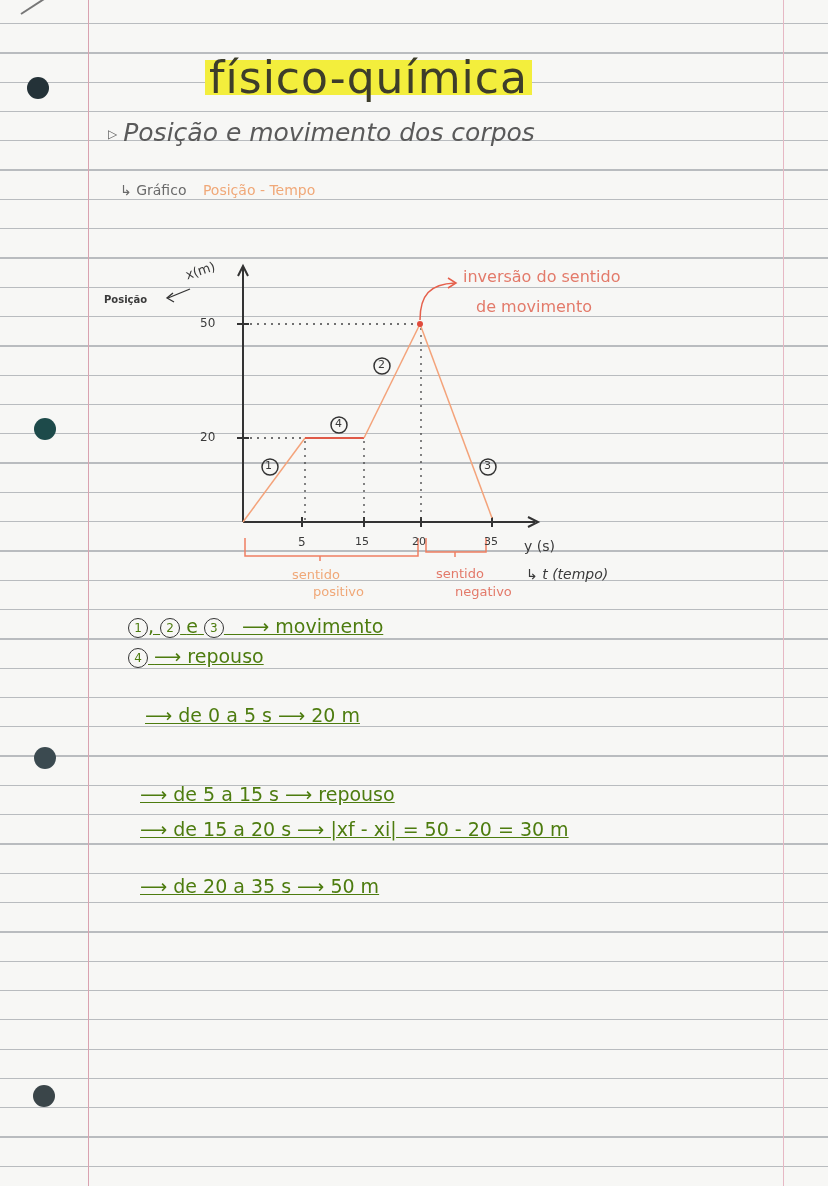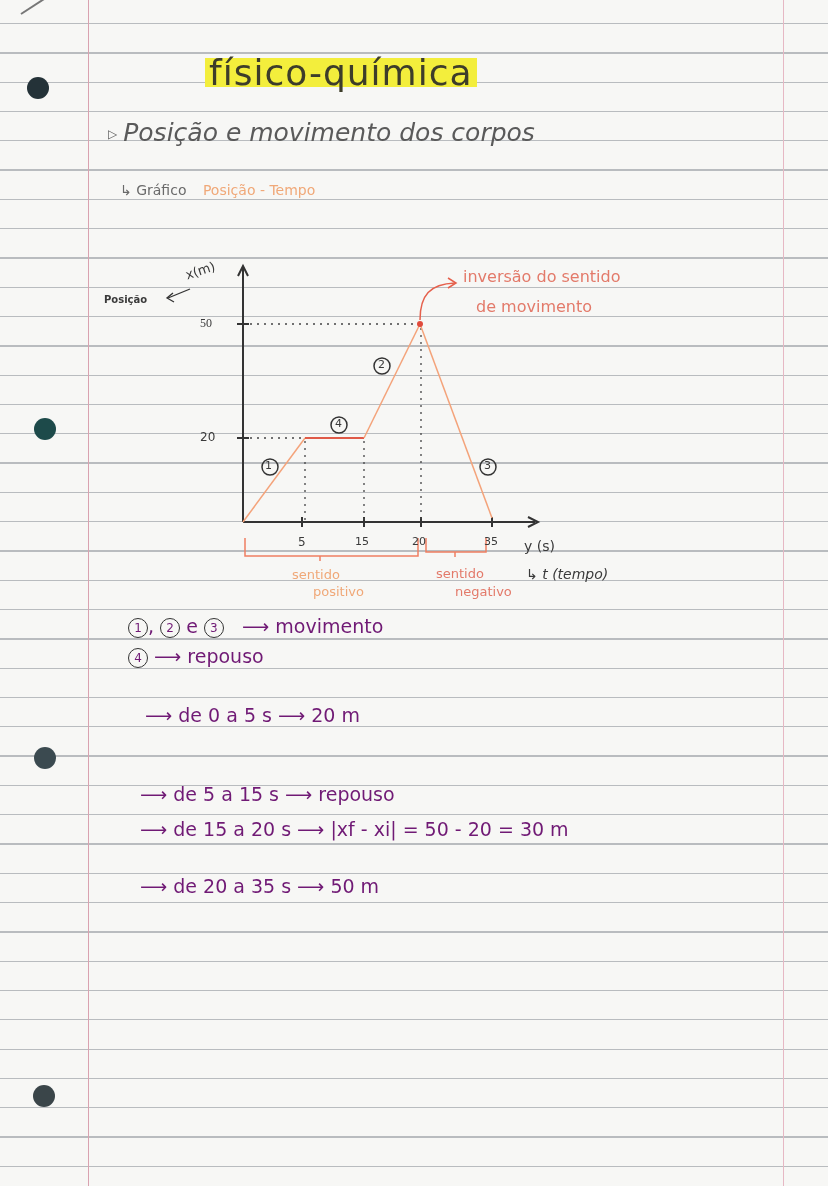--- a/index.html
+++ b/index.html
@@ -14,30 +14,30 @@
       repeating-linear-gradient(to bottom,
         transparent 0px, transparent 28px,
         #b9bcbf 28px, #b9bcbf 29.3px);
     background-position: 0 -5px;
   }
   .margin-left { position:absolute; left:88px; top:0; bottom:0; width:1px; background:#d9a2b0; }
   .margin-right { position:absolute; left:783px; top:0; bottom:0; width:1px; background:#e6b8c4; }
   .hole { position:absolute; width:22px; height:22px; border-radius:50%; background:#243238; }
   .pen-mark { position:absolute; left:21px; top:13px; width:34px; height:2px; background:#777; transform:rotate(-33deg); transform-origin:left center; }
   .hand { position:absolute; white-space:nowrap; font-family:"DejaVu Sans", sans-serif; color:#3a3a3a; }
-  .title { left:205px; top:52px; font-size:36px; letter-spacing:1px; color:#3d3d2a; }
+  .title { left:205px; top:52px; font-size:44px; letter-spacing:1px; color:#3d3d2a; }
   .title .hl { background:linear-gradient(to bottom, transparent 15%, #f3ee3c 15%, #f3ee3c 85%, transparent 85%); padding:0 4px; }
   .subtitle { left:108px; top:118px; font-size:25px; color:#5a5a5a; font-style:italic; }
   .subtitle .bullet { font-size:12px; margin-right:6px; vertical-align:middle; }
   .sub2 { left:120px; top:182px; font-size:14px; color:#6a6a6a; }
   .sub2 .orange { color:#f0a878; margin-left:12px; }
   .orange { color:#f0a878; }
   .red { color:#e37a6a; }
   svg.graph { position:absolute; left:0; top:0; }
-  .notes .hand { font-size:19px; color:#701a75; }
+  .notes .hand { font-size:19px; color:#4d7c0f;text-decoration:underline; }
   .circ { display:inline-block; width:18px; height:18px; border:1.5px solid #333; border-radius:50%; font-size:12px; line-height:18px; text-align:center; vertical-align:middle; }
 </style>
 </head>
 <body>
 
 <div class="paper"></div>
 <div class="margin-left"></div>
 <div class="margin-right"></div>
 
 <div class="pen-mark"></div>
@@ -97,21 +97,21 @@
   <polyline points="173,293 167,298 174,302" fill="none" stroke="#333" stroke-width="1.3"></polyline>
 
   <circle cx="270" cy="467" r="8" fill="none" stroke="#333" stroke-width="1.5"></circle>
   <circle cx="382" cy="366" r="8" fill="none" stroke="#333" stroke-width="1.5"></circle>
   <circle cx="488" cy="467" r="8" fill="none" stroke="#333" stroke-width="1.5"></circle>
   <circle cx="339" cy="425" r="8" fill="none" stroke="#333" stroke-width="1.5"></circle>
 </svg>
 
 <div class="hand" style="left:185px;top:263px;font-size:13px;transform:rotate(-18deg);">x(m)</div>
 <div class="hand" style="left:104px;top:294px;font-size:10px;font-weight:bold;">Posição</div>
-<div class="hand" style="left:200px;top:316px;font-size:12px;font-family:Liberation Serif, serif;">50</div>
+<div class="hand" style="left:200px;top:316px;font-size:12px;">50</div>
 <div class="hand" style="left:200px;top:430px;font-size:12px;">20</div>
 <div class="hand" style="left:298px;top:535px;font-size:12px;">5</div>
 <div class="hand" style="left:355px;top:535px;font-size:11px;">15</div>
 <div class="hand" style="left:412px;top:535px;font-size:11px;">20</div>
 <div class="hand" style="left:484px;top:535px;font-size:11px;">35</div>
 <div class="hand" style="left:524px;top:538px;font-size:14px;">y (s)</div>
 <div class="hand" style="left:526px;top:566px;font-size:14px;font-style:italic;">↳ <span>t (tempo)</span></div>
 
 <div class="hand" style="left:265px;top:459px;font-size:11px;">1</div>
 <div class="hand" style="left:378px;top:358px;font-size:11px;">2</div>

